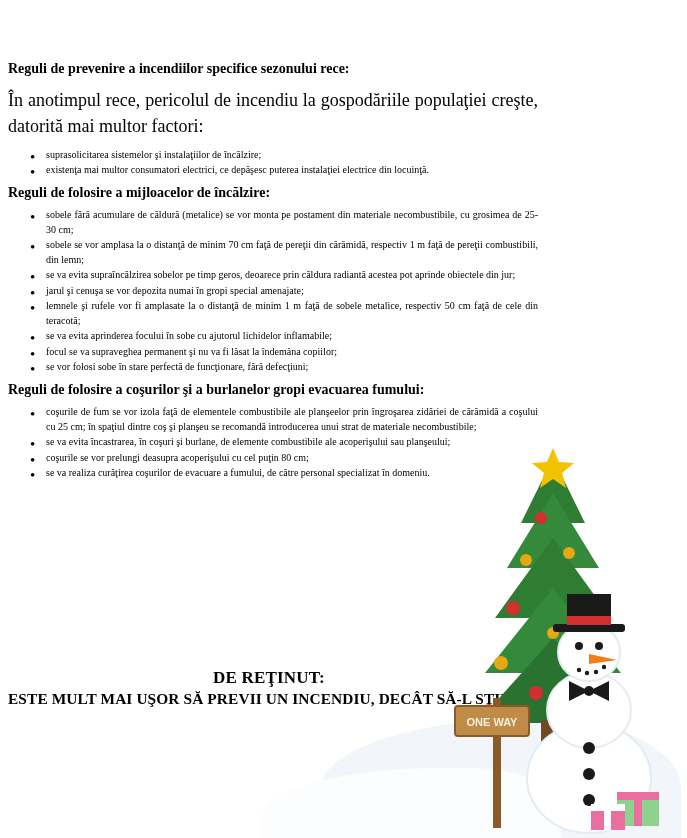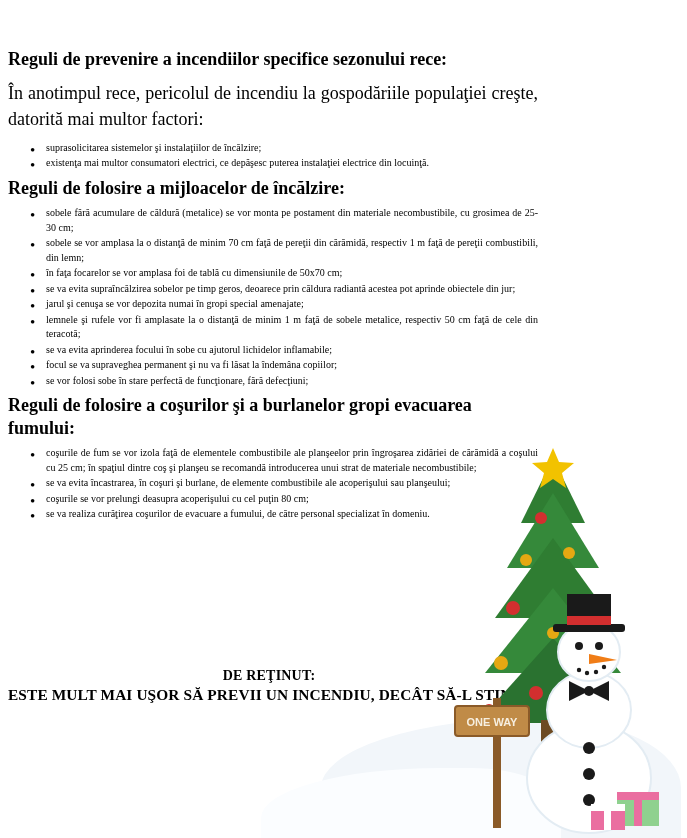--- a/index.html
+++ b/index.html
@@ -24,23 +24,23 @@
   }
 
   .content {
     position: absolute;
     left: 8px;
     top: 48px;
     width: 530px;
   }
 
   h2.section-title {
-    font-size: 18px;
+    font-size: 14px;
     font-weight: bold;
-    margin: 0 0 9px 0;
+    margin: 12px 0 9px 0;
     line-height: 1.25;
   }
   h2.section-title.tight {
     margin-top: 2px;
     margin-bottom: 7px;
   }
 
   p.intro {
     font-size: 18px;
     margin: 0 0 9px 0;
@@ -70,21 +70,21 @@
   }
 
   .closing {
     position: absolute;
     left: 8px;
     top: 668px;
     width: 522px;
     text-align: center;
   }
   .closing .retinut {
-    font-size: 14px;
+    font-size: 17px;
     font-weight: bold;
     letter-spacing: 0.2px;
     margin-bottom: 2px;
   }
   .closing .slogan {
     font-size: 15.4px;
     font-weight: bold;
     letter-spacing: 0.1px;
     white-space: nowrap;
   }
@@ -128,21 +128,20 @@
     <p class="intro">În anotimpul rece, pericolul de incendiu la gospodăriile populaţiei creşte, datorită mai multor factori:</p>
     <ul class="bullets">
       <li>suprasolicitarea sistemelor şi instalaţiilor de încălzire;</li>
       <li>existenţa mai multor consumatori electrici, ce depăşesc puterea instalaţiei electrice din locuinţă.</li>
     </ul>
 
     <h2 class="section-title tight">Reguli de folosire a mijloacelor de încălzire:</h2>
     <ul class="bullets">
       <li>sobele fără acumulare de căldură (metalice) se vor monta pe postament din materiale necombustibile, cu grosimea de 25-30 cm;</li>
       <li>sobele se vor amplasa la o distanţă de minim 70 cm faţă de pereţii din cărămidă, respectiv 1 m faţă de pereţii combustibili, din lemn;</li>
-      <li>în faţa focarelor se vor amplasa foi de tablă cu dimensiunile de 50x70 cm;</li>
       <li>se va evita supraîncălzirea sobelor pe timp geros, deoarece prin căldura radiantă acestea pot aprinde obiectele din jur;</li>
       <li>jarul şi cenuşa se vor depozita numai în gropi special amenajate;</li>
       <li>lemnele şi rufele vor fi amplasate la o distanţă de minim 1 m faţă de sobele metalice, respectiv 50 cm faţă de cele din teracotă;</li>
       <li>se va evita aprinderea focului în sobe cu ajutorul lichidelor inflamabile;</li>
       <li>focul se va supraveghea permanent şi nu va fi lăsat la îndemâna copiilor;</li>
       <li>se vor folosi sobe în stare perfectă de funcţionare, fără defecţiuni;</li>
     </ul>
 
     <h2 class="section-title tight">Reguli de folosire a coşurilor şi a burlanelor gropi evacuarea fumului:</h2>
     <ul class="bullets">

